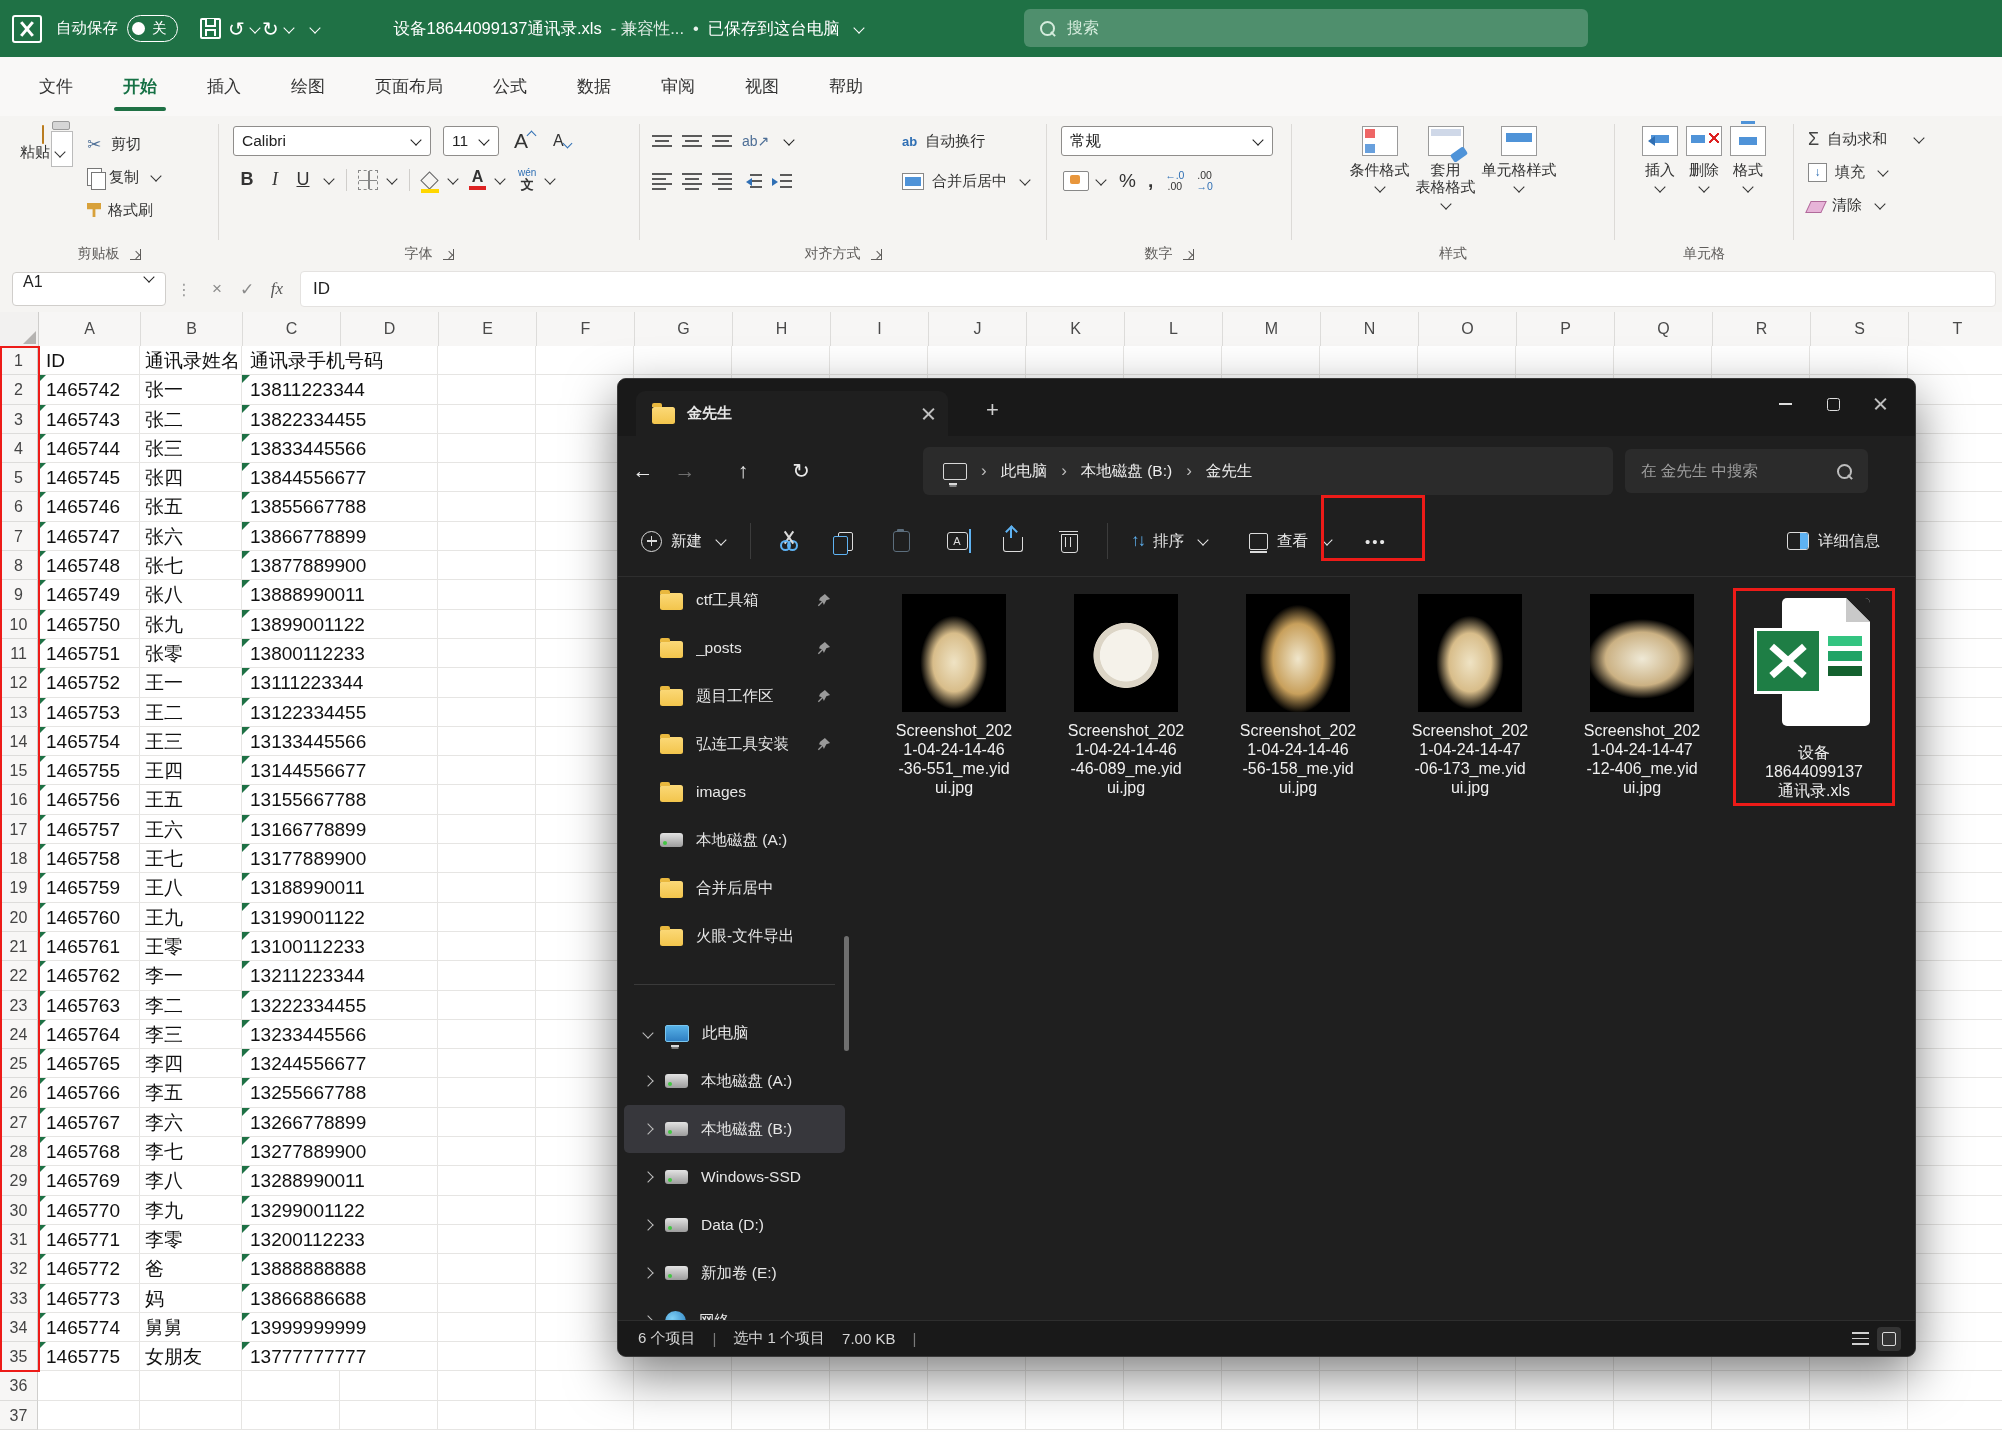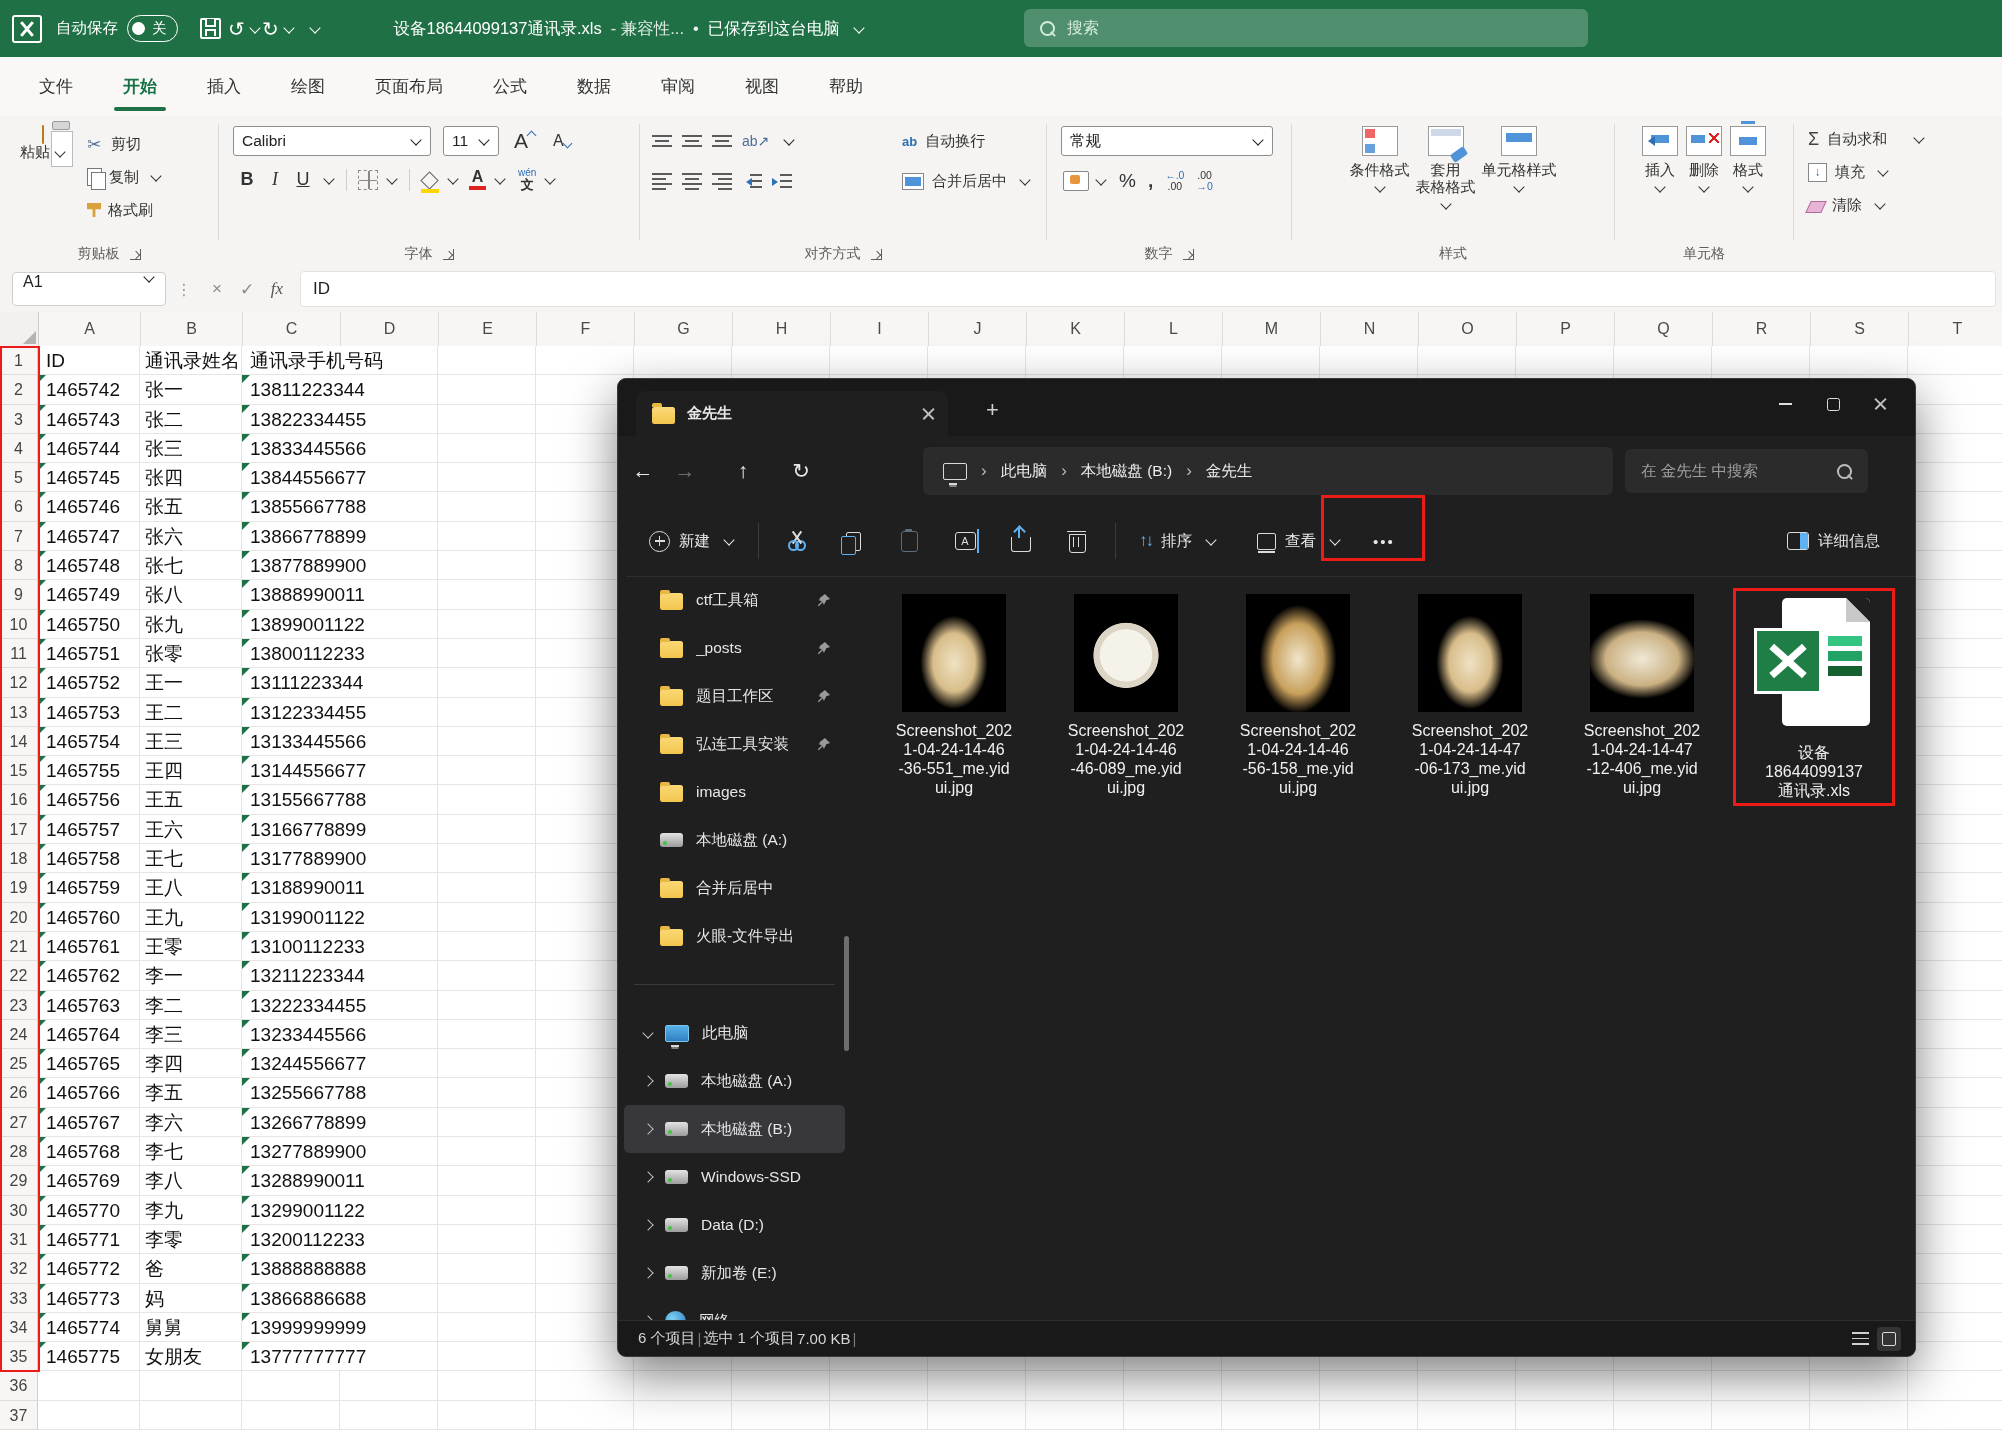--- a/index.html
+++ b/index.html
@@ -171,21 +171,21 @@
   .nav.dim{color:#6d6d6d;}
   .crumbbar{position:absolute;left:305px;top:11px;width:690px;height:48px;background:#2b2b2b;border-radius:6px;display:flex;align-items:center;gap:14px;padding-left:20px;box-sizing:border-box;}
   .csep{color:#bdbdbd;font-size:17px;}
   .crumb{color:#ededed;white-space:nowrap;}
   .ic-monitor{width:22px;height:15px;border:1.8px solid #d8d8d8;border-radius:2px;position:relative;flex:none;}
   .ic-monitor::after{content:"";position:absolute;left:5px;bottom:-6px;width:8px;height:2px;background:#d8d8d8;box-shadow:0 2px 0 -0.5px #d8d8d8;}
   .ic-monitor.blue{border-color:#79c6f0;background:linear-gradient(#57b2e8,#2f7fc2);}
   .ex-search{position:absolute;left:1007px;top:13px;width:243px;height:44px;background:#2b2b2b;border-radius:6px;display:flex;align-items:center;justify-content:space-between;padding:0 16px;box-sizing:border-box;color:#9f9f9f;}
   .ex-search .mag{border-color:#bdbdbd;} .ex-search .mag::after{background:#bdbdbd;}
   .rb-crumb{left:703px;top:59px;width:104px;height:66px;}
-  .ex-toolbar{position:absolute;left:8px;top:127px;right:0;height:70px;display:flex;align-items:center;border-bottom:1px solid #2e2e2e;}
+  .ex-toolbar{position:absolute;left:0;top:127px;right:0;height:70px;display:flex;align-items:center;border-bottom:1px solid #2e2e2e;}
   .tbtn{display:flex;align-items:center;gap:9px;padding:0 13px;color:#e6e6e6;flex:none;}
   .plus-circle{width:19px;height:19px;border:1.7px solid #dcdcdc;border-radius:50%;position:relative;}
   .plus-circle::before,.plus-circle::after{content:"";position:absolute;background:#dcdcdc;}
   .plus-circle::before{left:4.5px;top:8.5px;width:10px;height:1.8px;}
   .plus-circle::after{left:8.6px;top:4.5px;width:1.8px;height:10px;}
   .tdiv{width:1px;height:36px;background:#3c3c3c;margin:0 10px;flex:none;}
   .ticon{width:56px;display:flex;align-items:center;justify-content:center;flex:none;}
   .ic-scis{position:relative;width:20px;height:20px;}
   .ic-scis::before,.ic-scis::after{content:"";position:absolute;left:9px;top:-1px;width:2px;height:15px;background:#dcdcdc;}
   .ic-scis::before{transform:rotate(35deg);} .ic-scis::after{transform:rotate(-35deg);}
@@ -245,21 +245,21 @@
   .sheet::after{content:"";position:absolute;right:0;top:0;border-left:24px solid #c9c9c9;border-top:24px solid #1f1f1f;border-radius:0 5px 0 0;}
   .xbadge{position:absolute;left:4px;top:34px;width:62px;height:60px;background:#1e7e45;border:3px solid #fff;}
   .xbadge i{position:absolute;left:50%;top:50%;width:7px;height:44px;background:#fff;}
   .xbadge i:nth-child(1){transform:translate(-50%,-50%) rotate(48deg);}
   .xbadge i:nth-child(2){transform:translate(-50%,-50%) rotate(-48deg);}
   .glines{position:absolute;left:78px;top:42px;display:flex;flex-direction:column;gap:5px;}
   .glines i{width:34px;height:10px;background:#33c481;}
   .glines i:nth-child(2){background:#21a366;}
   .glines i:nth-child(3){background:#14612f;}
   .file-label{margin-top:9px;font-size:16px;line-height:19px;color:#f0f0f0;white-space:pre-line;}
-  .ex-status{position:absolute;left:0;right:0;bottom:0;height:35px;background:#191919;border-top:1px solid #2e2e2e;display:flex;align-items:center;gap:2px;padding-left:20px;font-size:15px;color:#d6d6d6;z-index:5;}
+  .ex-status{position:absolute;left:0;right:0;bottom:0;height:35px;background:#191919;border-top:1px solid #2e2e2e;display:flex;align-items:center;gap:17px;padding-left:20px;font-size:15px;color:#d6d6d6;z-index:5;}
   .sdiv{color:#7a7a7a;}
   .ex-status .right{margin-left:auto;margin-right:14px;display:flex;gap:8px;align-items:center;}
   .sb1{width:17px;height:13px;display:flex;flex-direction:column;justify-content:space-between;}
   .sb1 i{height:1.7px;background:#cfcfcf;}
   .sb2{width:24px;height:24px;border-radius:4px;background:#343434;display:flex;align-items:center;justify-content:center;}
   .sb2 i{width:12px;height:12px;border:1.7px solid #dcdcdc;border-radius:2px;}
 </style>
 </head>
 <body>
 

